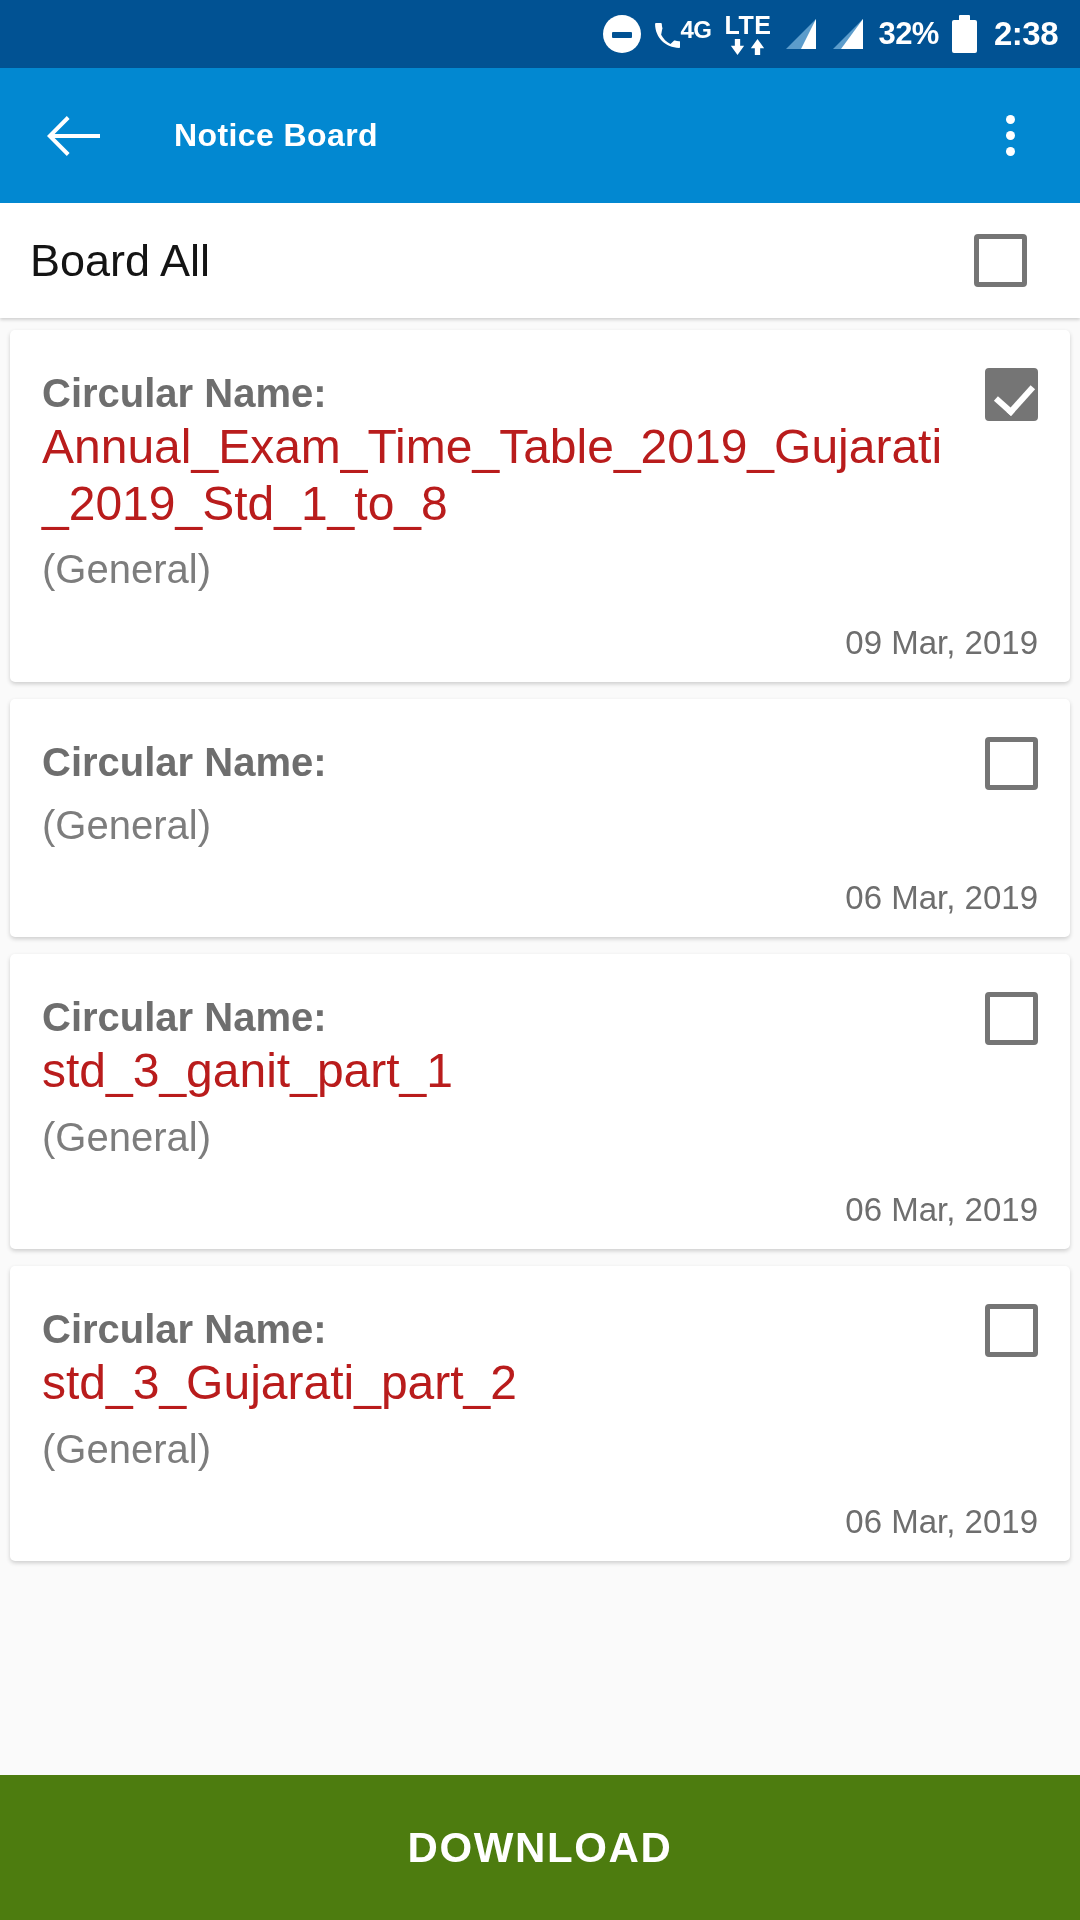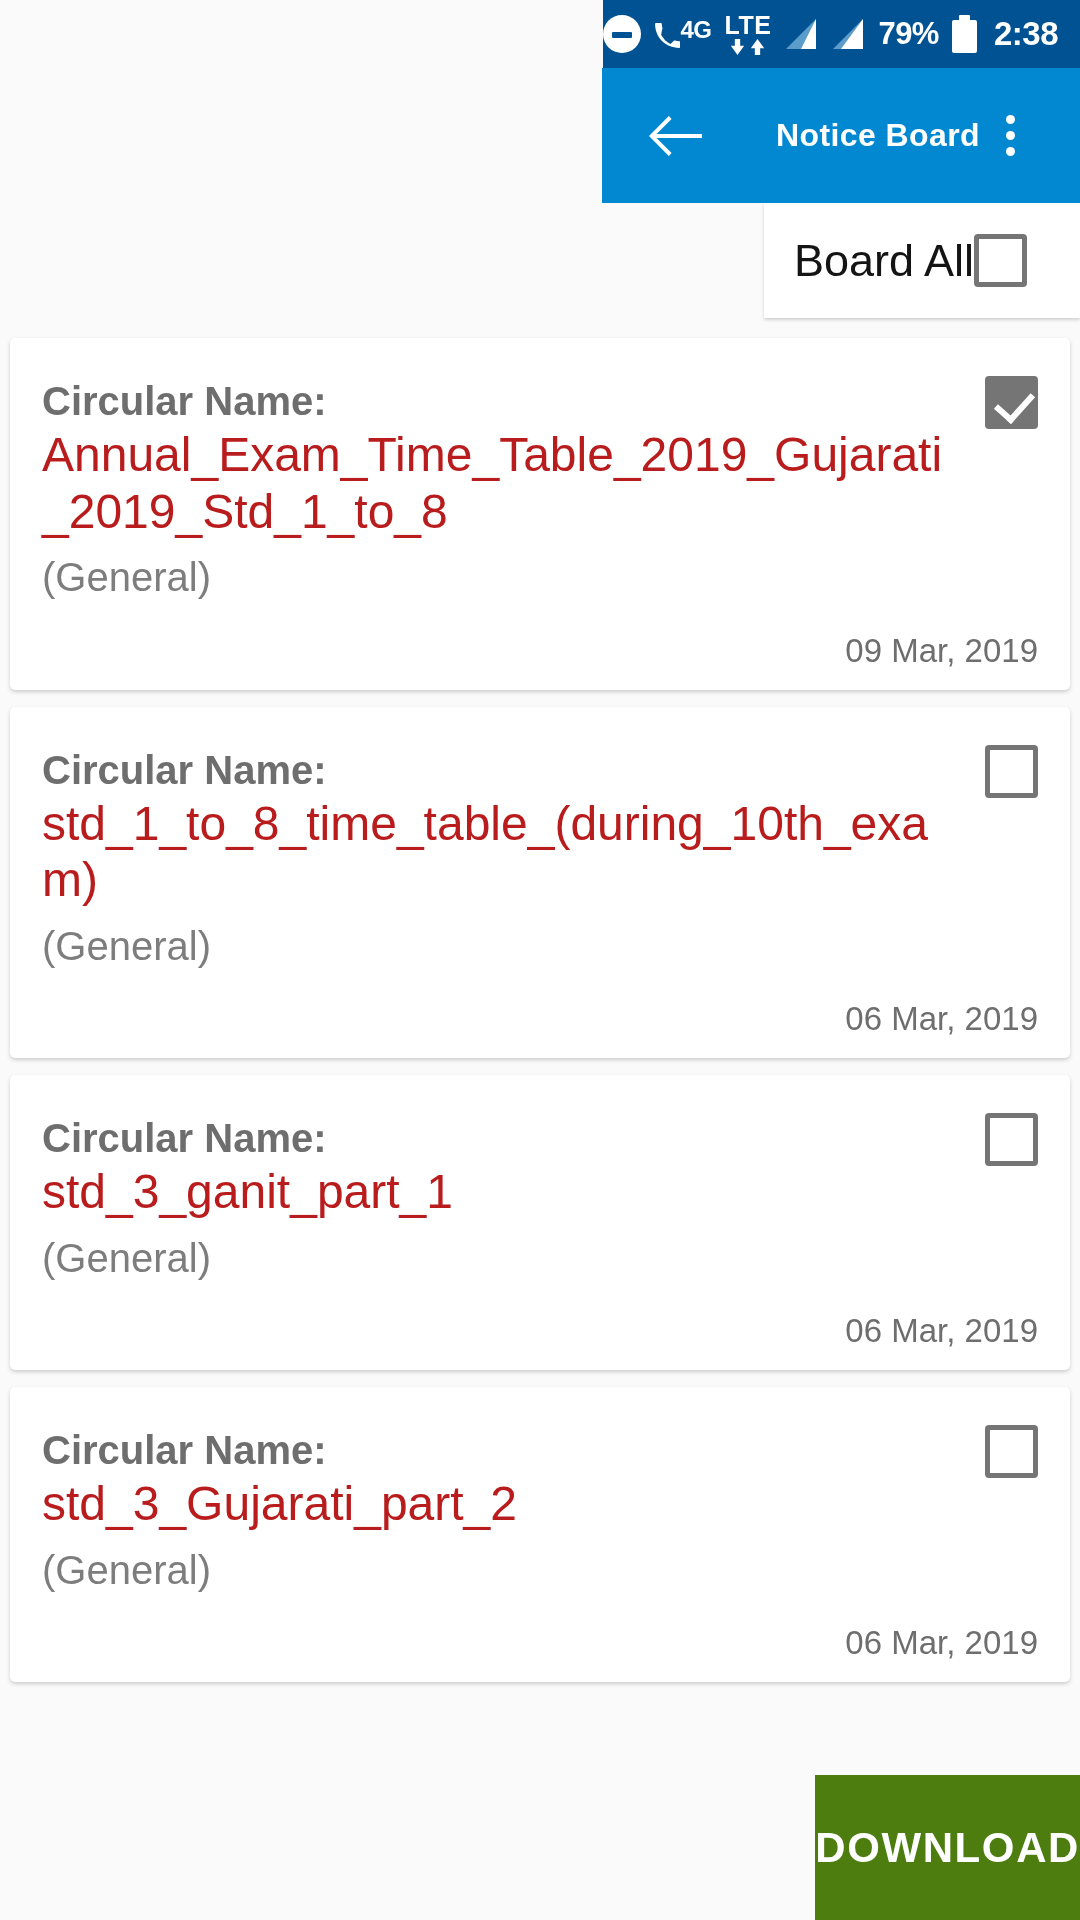--- a/index.html
+++ b/index.html
@@ -2,21 +2,21 @@
 <html><head>
 <meta charset="utf-8">
 <style>
   * { margin:0; padding:0; box-sizing:border-box; }
   html, body {
     width:1080px; height:1920px;
     background:#fafafa;
     font-family:"Liberation Sans", sans-serif;
     overflow:hidden;
   }
-  #screen { position:relative; width:1080px; height:1920px; background:#fafafa; display:flex; flex-direction:column;align-items:flex-end; }
+  #screen { position:relative; width:1080px; height:1920px; background:#fafafa; display:flex; flex-direction:column; }
 
   
   .statusbar {
     height:68px; background:#015293; flex:0 0 68px;
     display:flex; align-items:center; justify-content:flex-end;
     padding-right:22px; color:#ffffff;
   }
   .sb-group { display:flex; align-items:center; gap:13px; }
   .sb-item { display:flex; align-items:center; }
 
@@ -67,21 +67,21 @@
   .cb { width:53px; height:53px; flex:0 0 53px; border:5px solid #757575; border-radius:4px; background:#fff; cursor:pointer; position:relative; }
   .cb.checked { background:#757575; border-color:#757575; }
   .cb.checked::after {
     content:""; position:absolute; left:13px; top:4px;
     width:17px; height:30px; border:6px solid #ffffff;
     border-top:none; border-left:none;
     transform:rotate(42deg);
   }
 
   
-  .list { flex:1 1 auto; padding:12px 0 0 0; overflow:hidden;margin-top:8px; }
+  .list { flex:1 1 auto; padding:12px 0 0 0; overflow:hidden; }
   .card {
     background:#ffffff; margin:0 10px 17px 10px;
     border-radius:5px; box-shadow:0 2px 4px rgba(0,0,0,0.18);
     padding:38px 32px 20px 32px;
     position:relative;
   }
   .card-top { display:flex; align-items:flex-start; }
   .card-textcol { flex:1 1 auto; padding-right:20px; }
   .circ-label { font-size:40px; font-weight:bold; color:#6e6e6e; line-height:1.28; }
   .circ-name { font-size:48px; color:#b91c1c; line-height:1.18; word-break:break-word; }
@@ -138,21 +138,21 @@
           </svg>
       </span>
 
       <span class="sb-item">
         <svg class="sig" viewBox="0 0 34 34">
             <path fill="#5c9ccb" d="M32 2v30H2z"></path>
             <path fill="#ffffff" d="M32 2v30H10z"></path>
           </svg>
       </span>
 
-      <span class="sb-item bat-pct">79%</span>
+      <span class="sb-item bat-pct">32%</span>
 
       <span class="sb-item">
         <span class="battery">
             <span class="cap"></span>
             <span class="body"></span>
           </span>
       </span>
 
       <span class="sb-item clock">2:38</span>
     </div>
@@ -188,21 +188,20 @@
         </div>
         <span class="cb checked"></span>
       </div>
       <div class="card-date">09 Mar, 2019</div>
     </div>
 
     <div class="card">
       <div class="card-top">
         <div class="card-textcol">
           <div class="circ-label">Circular Name:</div>
-          <div class="circ-name">std_1_to_8_time_table_(during_10th_exam)</div>
           <div class="circ-type">(General)</div>
         </div>
         <span class="cb"></span>
       </div>
       <div class="card-date">06 Mar, 2019</div>
     </div>
 
     <div class="card">
       <div class="card-top">
         <div class="card-textcol">

